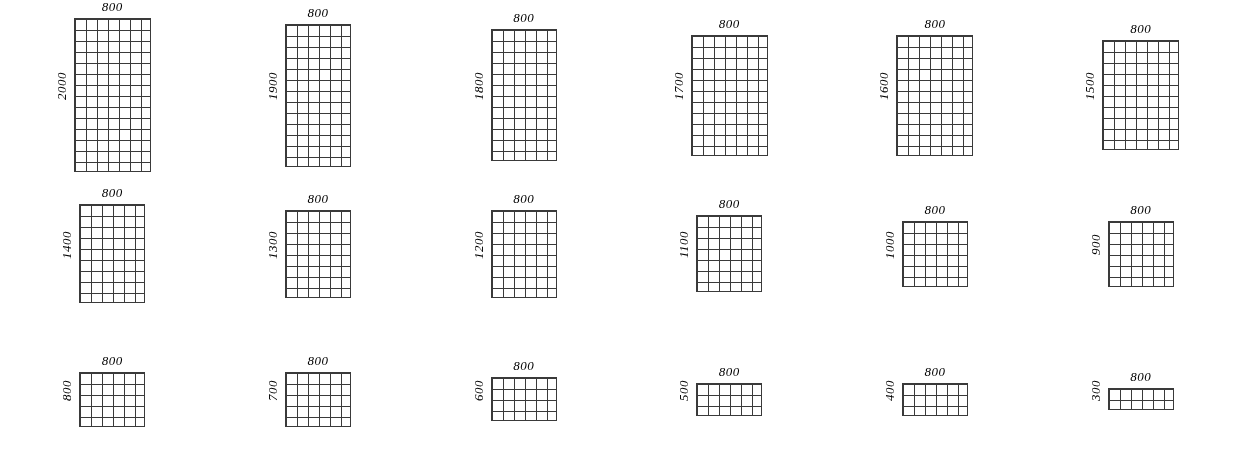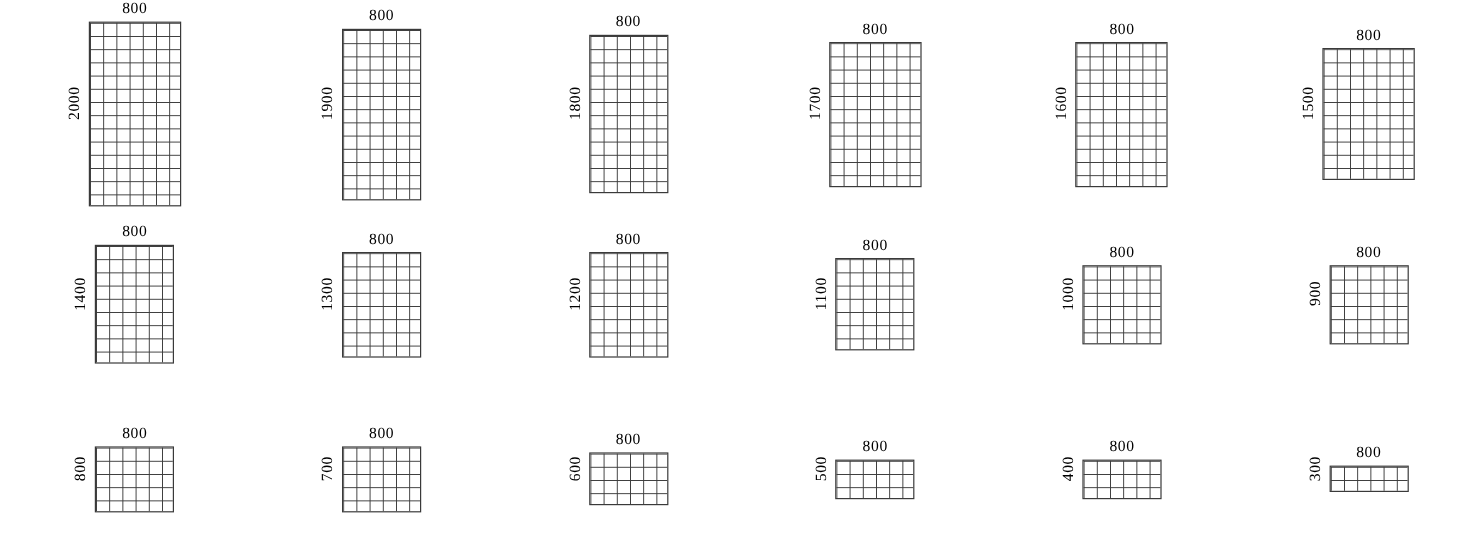--- a/index.html
+++ b/index.html
@@ -14,20 +14,21 @@
     color: #000000;
     overflow: hidden;
   }
   #grid-gallery {
     display: grid;
     grid-template-columns: repeat(6, 1fr);
     grid-template-rows: repeat(3, 1fr);
     width: 1234px;
     height: 463px;
     box-sizing: border-box;
+    font-style: italic;
   }
   .cell {
     position: relative;
     display: flex;
     align-items: center;
     justify-content: center;
   }
   .rect-wrap {
     display: flex;
     flex-direction: row;

